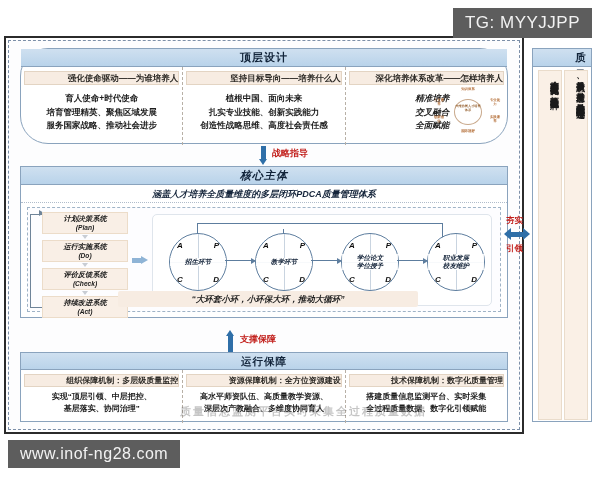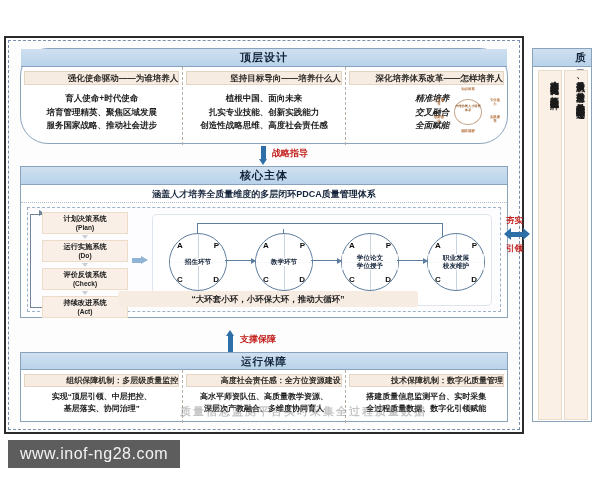--- a/index.html
+++ b/index.html
@@ -74,21 +74,21 @@
     border-top:6px solid #2f6fa8;
   }
   .v-arrow .headup{
     position:absolute;left:0;width:0;height:0;
     border-left:4.5px solid transparent;border-right:4.5px solid transparent;
     border-bottom:6px solid #2f6fa8;
   }
   .arrow-label{position:absolute;font-size:9px;font-weight:bold;color:#c2201c;white-space:nowrap;}
 
   
-  #mid-panel{left:20px;top:166px;width:488px;height:152px;}
+  #mid-panel{left:20px;top:166px;width:488px;height:152px;font-style:italic;}
   #mid-panel .panel-head{height:17px;line-height:17px;font-size:11px;}
   .mid-sub{
     text-align:center;font-size:9px;font-weight:bold;color:#14243a;
     padding:3px 0 1px;border-bottom:1px dotted #b0bccb;
   }
   .mid-inner{
     position:absolute;left:6px;top:40px;width:474px;height:105px;
     border:1px dashed #9fb3c6;box-sizing:border-box;background:#fdfdff;
   }
   
@@ -364,21 +364,21 @@
     <div class="panel-head">运行保障</div>
     <div class="cols">
       <div class="col">
         <div class="col-title">组织保障机制：多层级质量监控</div>
         <div class="col-body">
           <div>实现“顶层引领、中层把控、</div>
           <div>基层落实、协同治理”</div>
         </div>
       </div>
       <div class="col">
-        <div class="col-title">高度社会责任感：全方位资源建设</div>
+        <div class="col-title">资源保障机制：全方位资源建设</div>
         <div class="col-body">
           <div>高水平师资队伍、高质量教学资源、</div>
           <div>深层次产教融合、多维度协同育人</div>
         </div>
       </div>
       <div class="col">
         <div class="col-title">技术保障机制：数字化质量管理</div>
         <div class="col-body">
           <div>搭建质量信息监测平台、实时采集</div>
           <div>全过程质量数据、数字化引领赋能</div>
@@ -397,15 +397,16 @@
 
   <div class="side-lbl" style="top:215px;">夯实</div>
   <div class="side-arrow">
     <div class="bar"></div>
       <div class="l"></div>
       <div class="r"></div>
   </div>
   <div class="side-lbl" style="top:243px;">引领</div>
 
   <div class="ghost-wm">质量信息监测平台实时采集全过程质量数据</div>
+  <div class="wm-badge" id="tg-badge">TG: MYYJJPP</div>
   <div class="wm-badge" id="site-badge">www.inof-ng28.com</div>
 
 </div>
 
 </body></html>

